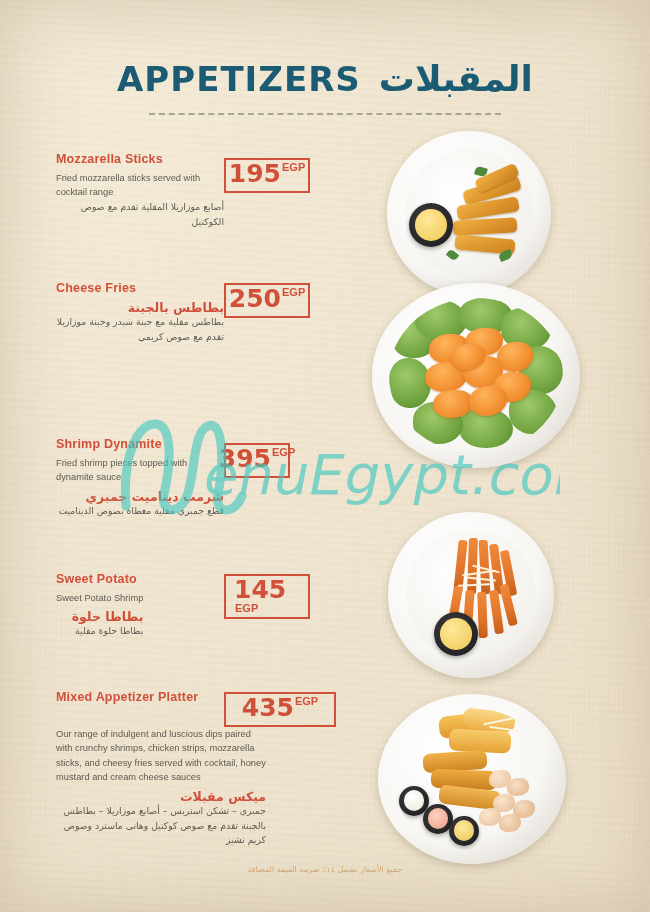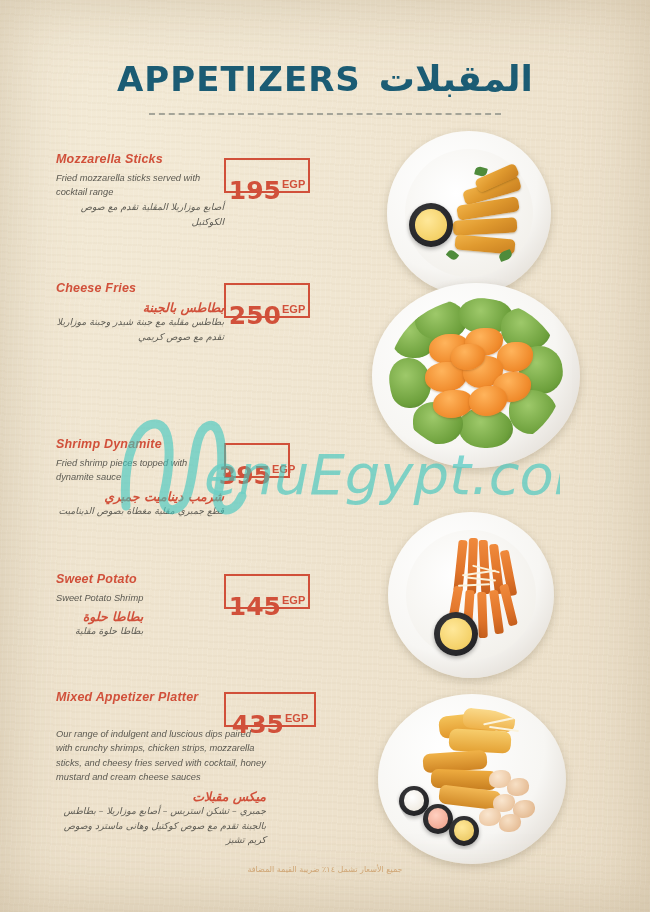--- a/index.html
+++ b/index.html
@@ -72,21 +72,20 @@
     margin: 14px auto 0;
     width: 352px;
     border-top: 2px dashed #8c8f86;
     opacity: 0.75;
   }
 
   
   .item {
     position: absolute;
     left: 56px;
-    font-style: italic;
   }
   .item-name {
     color: #d1503a;
     font-size: 12.5px;
     font-weight: bold;
     letter-spacing: 0.2px;
     margin-bottom: 5px;
   }
   .item-desc {
     color: #5c5a52;
@@ -121,21 +120,21 @@
   }
 
   
   .price-box {
     position: absolute;
     border: 2px solid #d1503a;
     background: transparent;
     display: flex;
     align-items: flex-start;
     justify-content: center;
-    padding: 18px 8px 4px 8px;
+    padding: 1px 8px 4px 8px;
     box-sizing: border-box;
   }
   .price-value {
     color: #d1503a;
     font-size: 25px;
     font-weight: bold;
     line-height: 1;
     font-family: "DejaVu Sans", sans-serif;
   }
   .price-cur {
@@ -357,21 +356,21 @@
     <span class="price-value">395</span>
     <span class="price-cur">EGP</span>
   </div>
 
   <div class="item" style="top:572px;">
     <div class="item-name">Sweet Potato</div>
     <div class="item-desc">Sweet Potato Shrimp</div>
     <div class="item-name-ar">بطاطا حلوة</div>
     <div class="item-desc-ar">بطاطا حلوة مقلية</div>
   </div>
-  <div class="price-box" style="left:224px; top:574px; width:86px; height:35px;">
+  <div class="price-box" style="left:224px; top:574px; width:86px; height:45px;flex-direction:column;">
     <span class="price-value">145</span>
     <span class="price-cur">EGP</span>
   </div>
 
   <div class="photo" style="left:388px; top:512px; width:166px; height:166px;">
     <div class="plate"></div>
     <div class="plate-inner"></div>
     <div class="food" style="left:0; top:0; right:0; bottom:0;">
       <div class="sp-fry" style="left:68px; top:28px; width:9px; height:52px; transform:rotate(6deg);"></div>
       <div class="sp-fry" style="left:80px; top:26px; width:9px; height:56px; transform:rotate(2deg);"></div>
@@ -392,21 +391,21 @@
       </div>
     </div>
   </div>
 
   <div class="item" style="top:690px;">
     <div class="item-name">Mixed Appetizer Platter</div>
     <div class="item-desc wide">Our range of indulgent and luscious dips paired with crunchy shrimps, chicken strips, mozzarella sticks, and cheesy fries served with cocktail, honey mustard and cream cheese sauces</div>
     <div class="item-name-ar">ميكس مقبلات</div>
     <div class="item-desc-ar wide">جمبري – تشكن استربس – أصابع موزاريلا – بطاطس بالجبنة تقدم مع صوص كوكتيل وهانى ماسترد وصوص كريم تشيز</div>
   </div>
-  <div class="price-box" style="left:224px; top:692px; width:92px; height:35px;">
+  <div class="price-box" style="left:224px; top:692px; width:112px; height:35px;">
     <span class="price-value">435</span>
     <span class="price-cur">EGP</span>
   </div>
 
   <div class="photo" style="left:378px; top:694px; width:188px; height:170px;">
     <div class="plate"></div>
     <div class="food" style="left:8%; top:8%; width:84%; height:84%;">
 
       <div class="platter-chunk" style="left:46px; top:6px;  width:58px; height:22px; background:linear-gradient(180deg,#f4c35a,#e2982c); border-radius:8px; transform:rotate(-6deg);"></div>
       <div class="platter-chunk" style="left:70px; top:2px;  width:52px; height:20px; background:linear-gradient(180deg,#fad98a,#eeb24a); border-radius:8px; transform:rotate(6deg);"></div>

